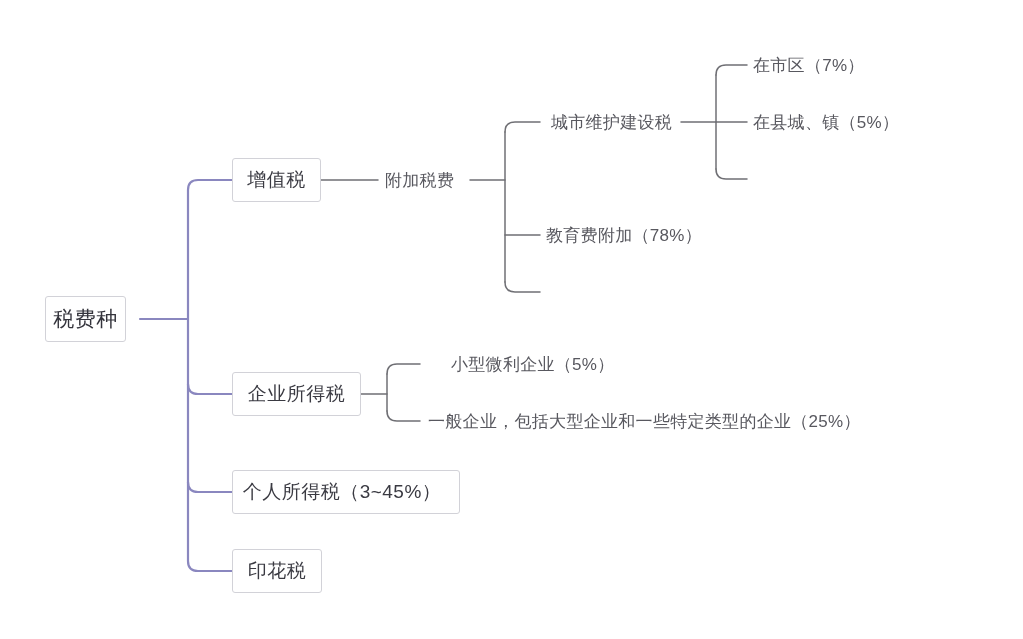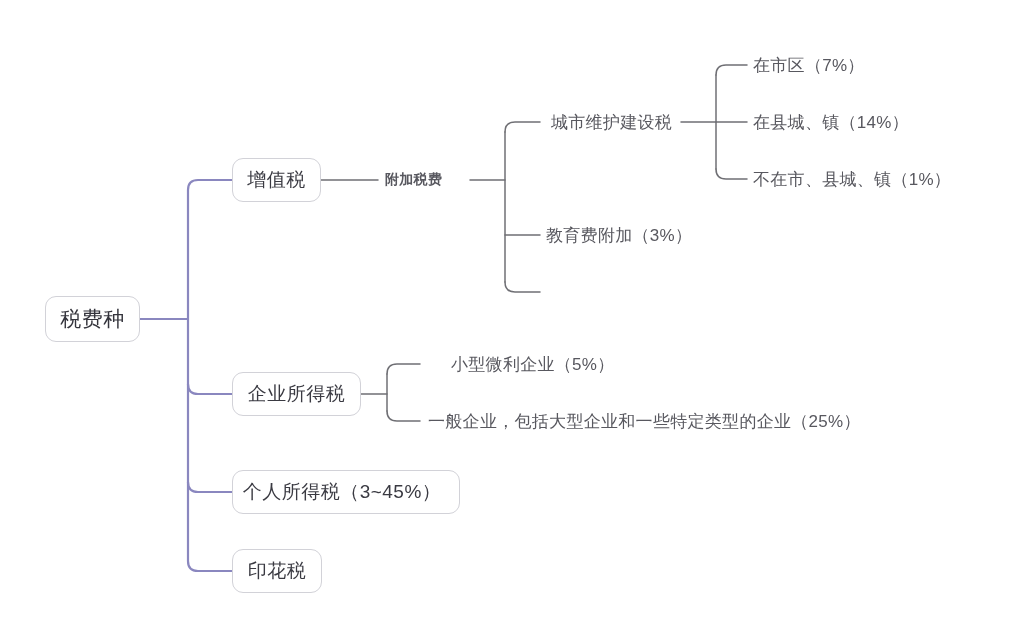--- a/index.html
+++ b/index.html
@@ -30,21 +30,21 @@
   .node {
     position: absolute;
     display: flex;
     align-items: center;
     box-sizing: border-box;
     color: #3d3d46;
     white-space: nowrap;
   }
   .node.boxed {
     border: 1px solid #d2d2d8;
-    border-radius: 11px;
+    border-radius: 3px;
     background: #ffffff;
     padding: 0 16px;
     justify-content: center;
   }
   .node.plain {
     background: transparent;
     border: none;
     padding: 0;
     color: #58585f;
   }
@@ -52,24 +52,23 @@
     font-size: 21px;
     letter-spacing: 0.5px;
     color: #34343c;
   }
   .lvl1 {
     font-size: 19px;
     letter-spacing: 0.5px;
     color: #3a3a42;
   }
   .lvl2 {
-    font-size: 14px;
+    font-size: 17px;
     letter-spacing: 0.3px;
     color: #56565d;
-    font-weight: bold;
   }
   .lvl3 {
     font-size: 17px;
     letter-spacing: 0.3px;
     color: #56565d;
   }
 </style>
 </head>
 <body>
 
@@ -113,50 +112,47 @@
     </g>
 
     <g fill="none" stroke="#6f6f74" stroke-width="1.5" stroke-linecap="round">
       <path d="M361,394 L387,394"></path>
       <path d="M387,374 L387,411"></path>
       <path d="M387,374 Q387,364 397,364 L420,364"></path>
       <path d="M387,411 Q387,421 397,421 L420,421"></path>
     </g>
   </svg>
 
-  <div class="node boxed root" style="left:45px; top:296px; width:95px; height:46px;">
+  <div class="node boxed root" style="left:45px; top:296px; width:81px; height:46px;">
     <span>税费种</span>
   </div>
 
   <div class="node boxed lvl1" style="left:232px; top:158px; width:89px; height:44px;">
     <span>增值税</span>
   </div>
 
   <div class="node plain lvl2" style="left:385px; top:168px; height:24px;">
     <span>附加税费</span>
   </div>
 
   <div class="node plain lvl3" style="left:551px; top:110px; height:24px;">
     <span>城市维护建设税</span>
   </div>
 
   <div class="node plain lvl3" style="left:753px; top:53px; height:24px;">
     <span>在市区（7%）</span>
   </div>
 
   <div class="node plain lvl3" style="left:753px; top:110px; height:24px;">
-    <span>在县城、镇（14%）</span>
+    <span>在县城、镇（5%）</span>
   </div>
 
-  <div class="node plain lvl3" style="left:753px; top:167px; height:24px;">
-    <span>不在市、县城、镇（1%）</span>
-  </div>
 
   <div class="node plain lvl3" style="left:546px; top:223px; height:24px;">
-    <span>教育费附加（3%）</span>
+    <span>教育费附加（78%）</span>
   </div>
 
 
   <div class="node boxed lvl1" style="left:232px; top:372px; width:129px; height:44px;">
     <span>企业所得税</span>
   </div>
 
   <div class="node plain lvl3" style="left:451px; top:352px; height:24px;">
     <span>小型微利企业（5%）</span>
   </div>

